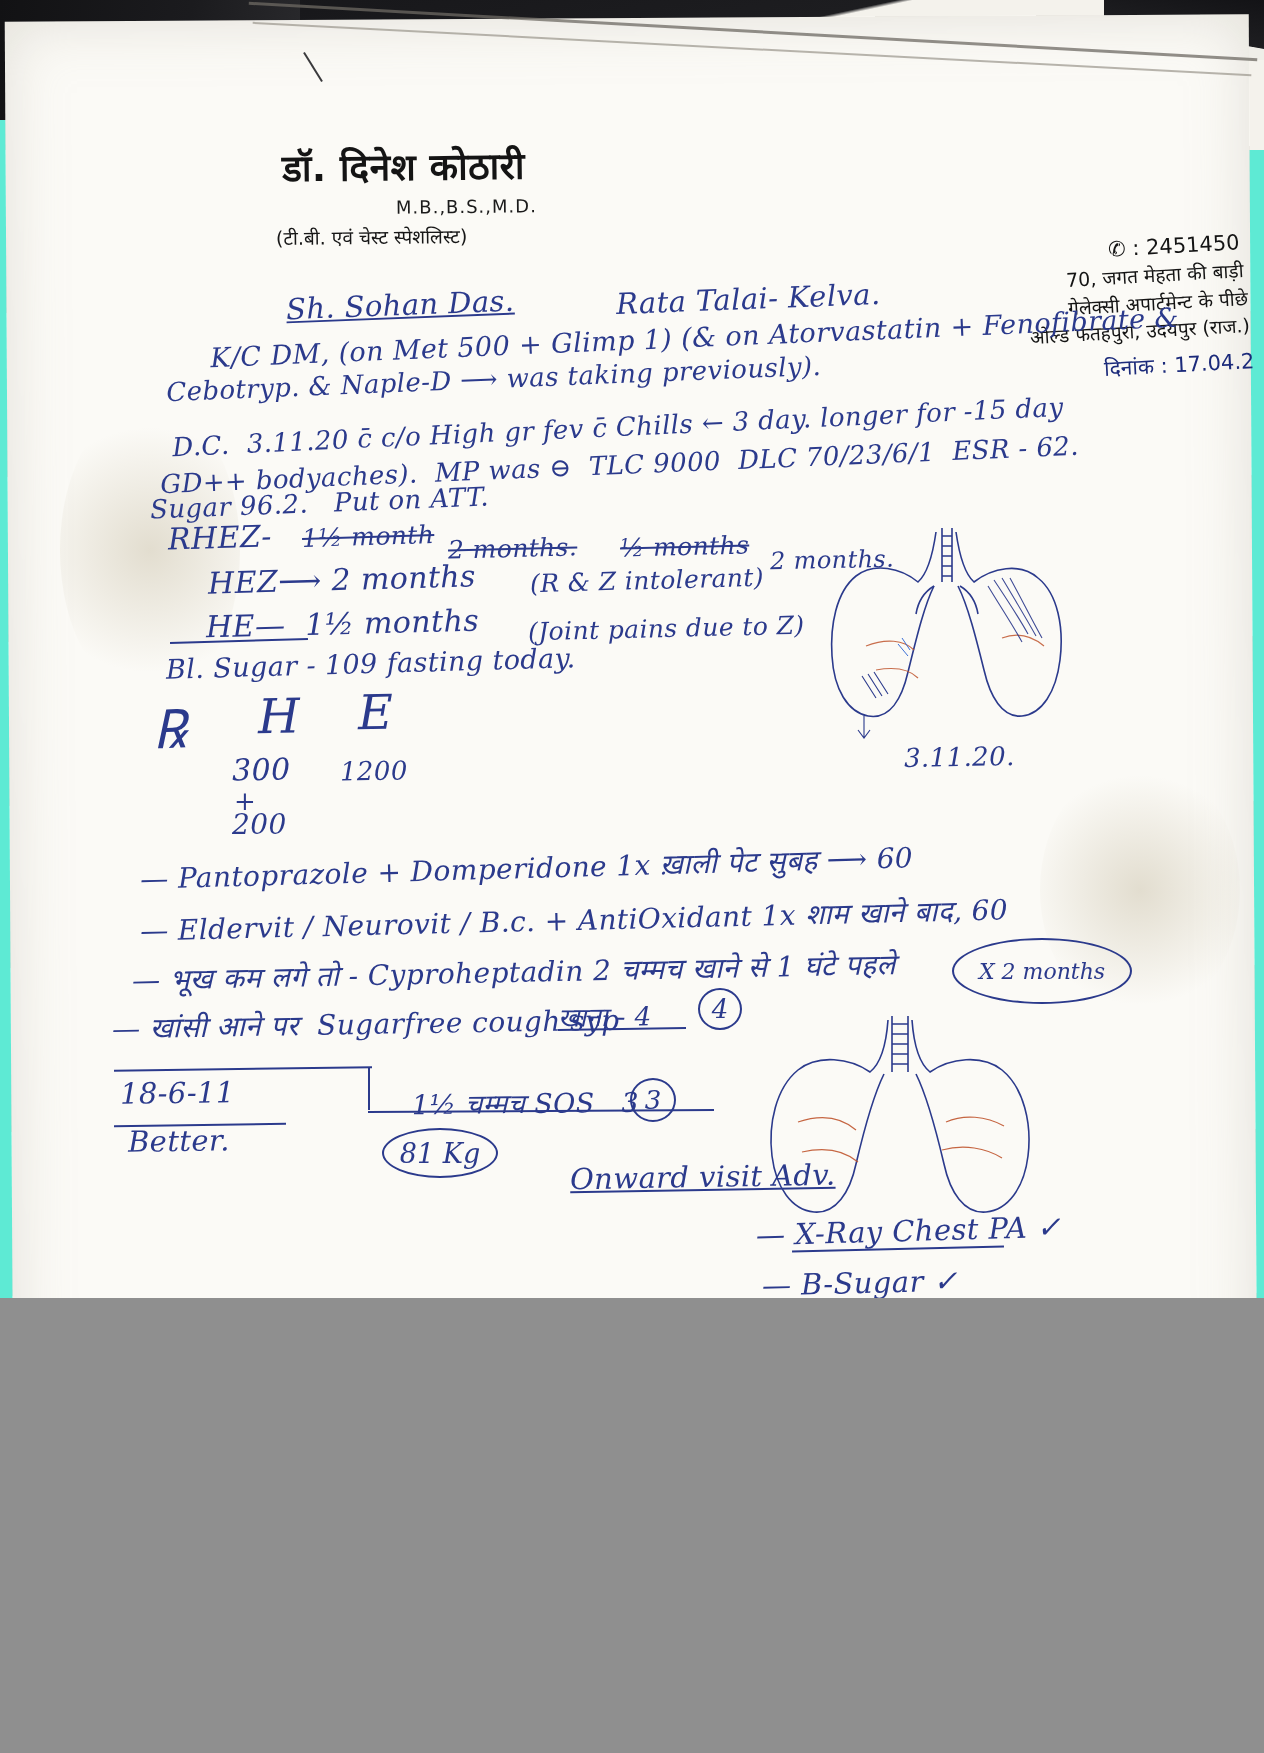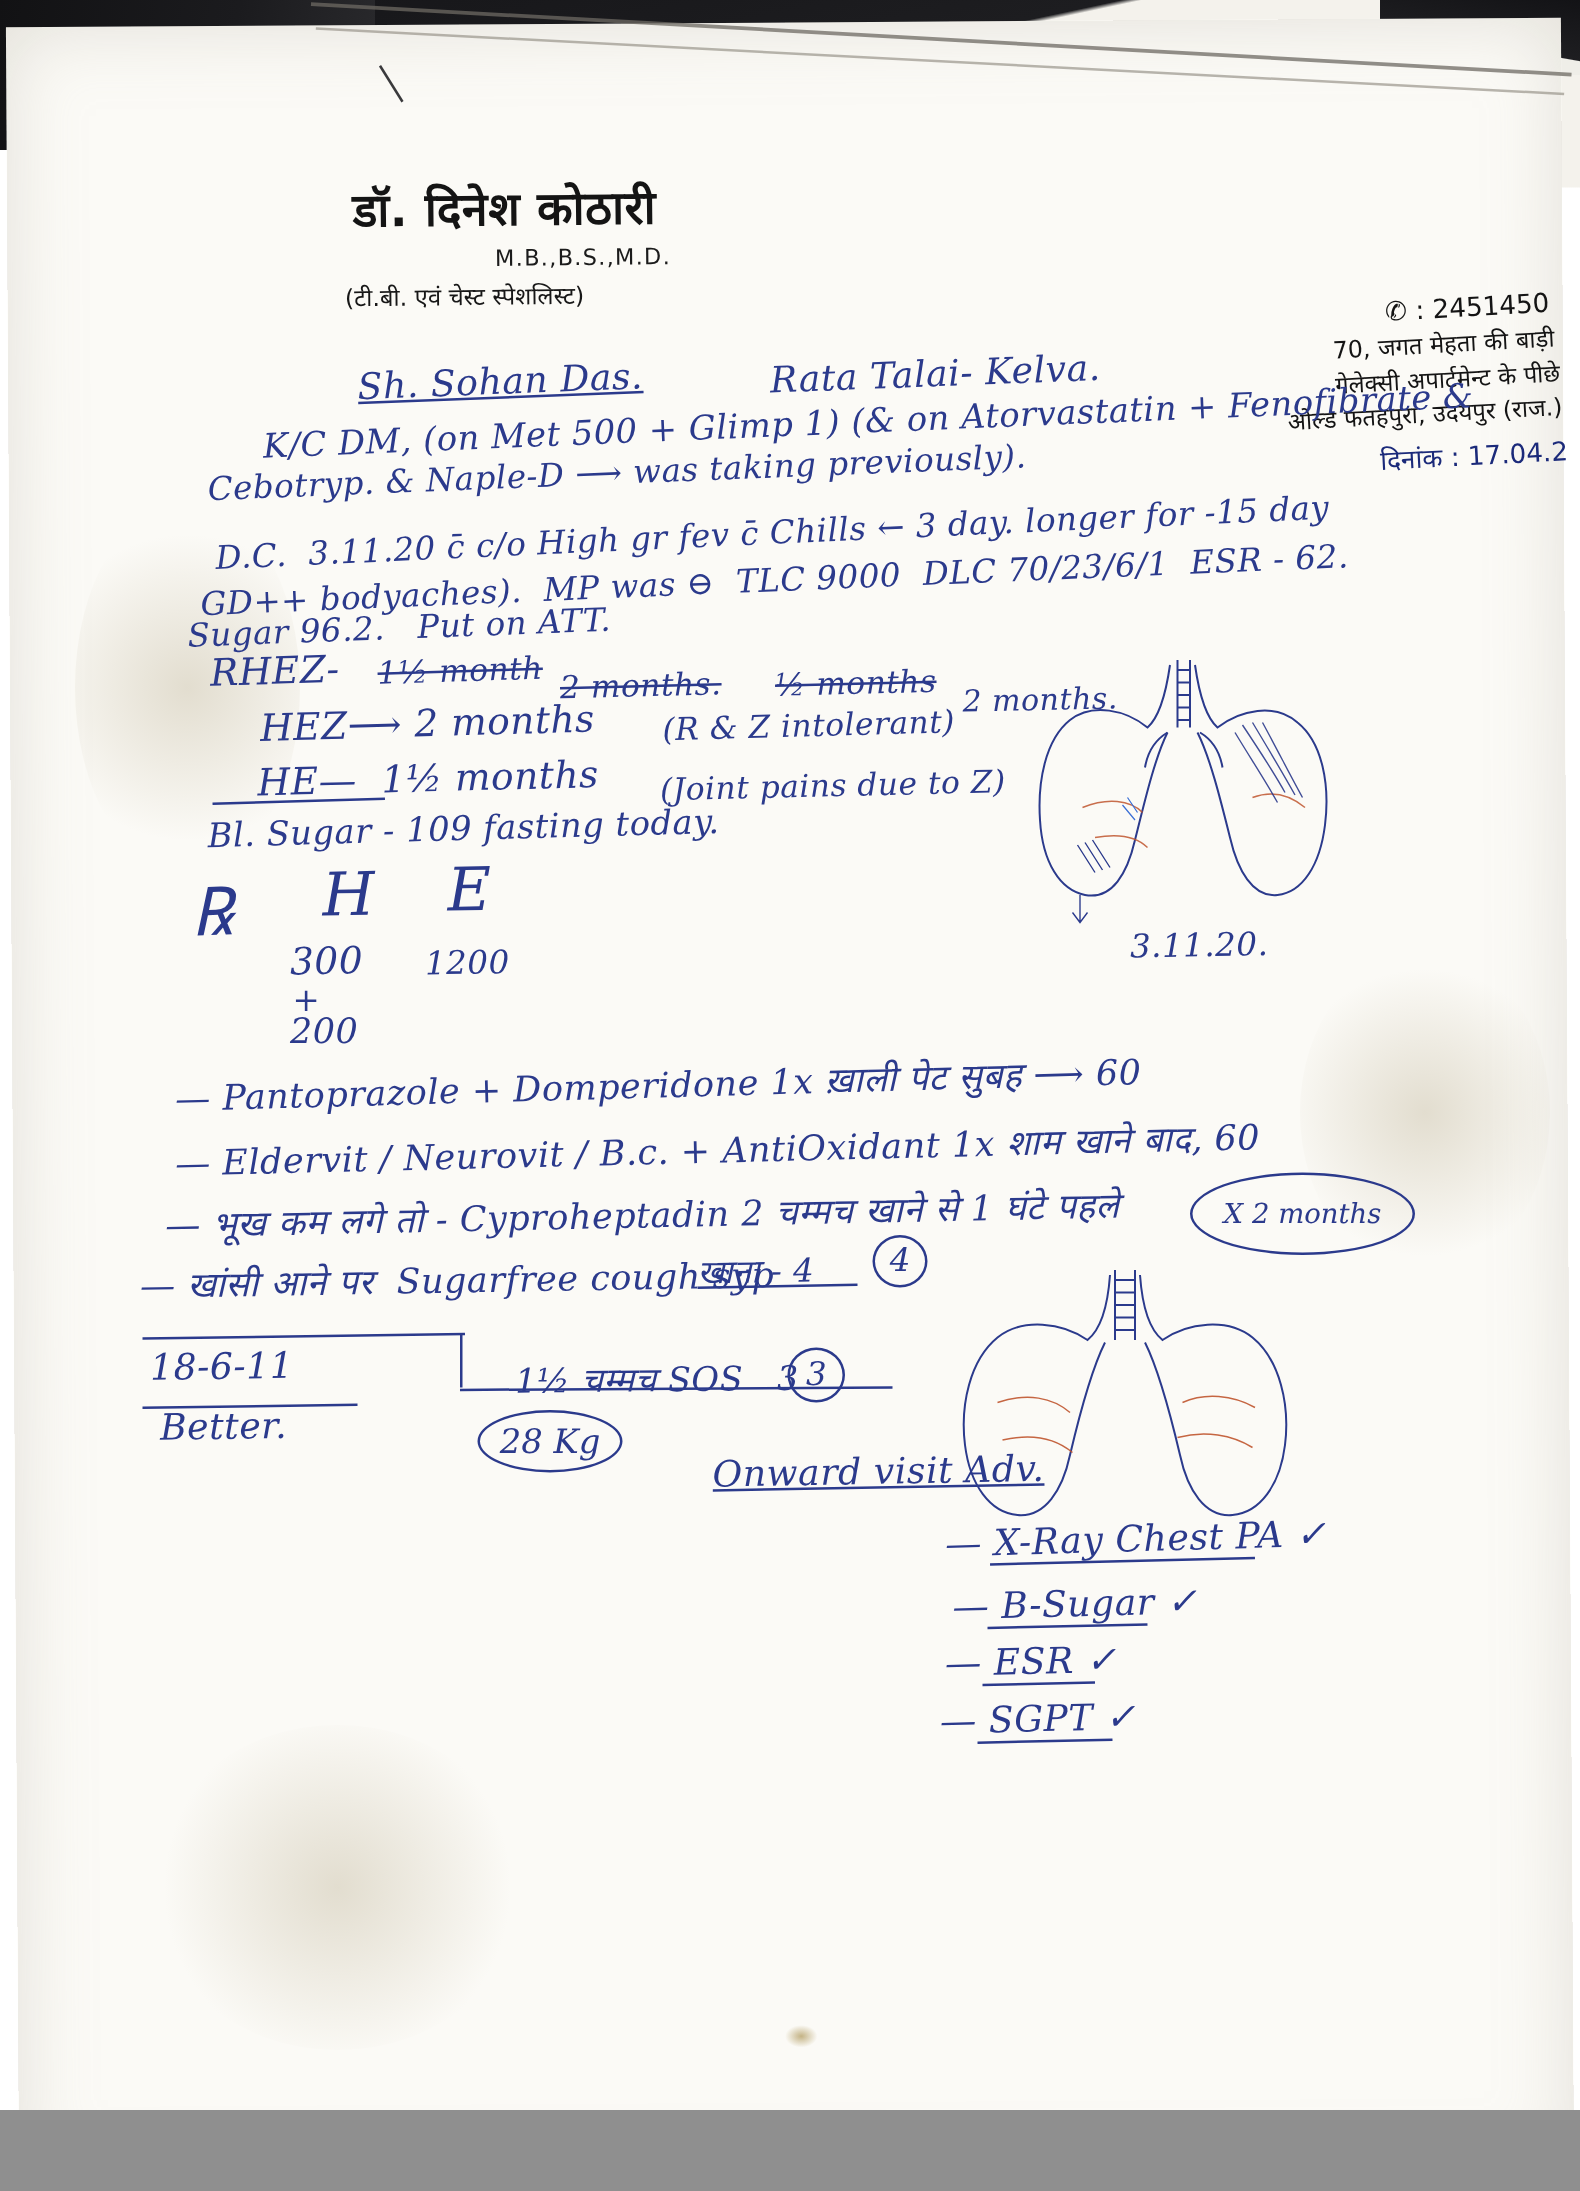--- a/index.html
+++ b/index.html
@@ -6,23 +6,23 @@
     margin: 0;
     padding: 0;
     background: #8f8f8f;
   }
   body {
     font-family: "DejaVu Sans", sans-serif;
   }
   #page {
     position: relative;
     width: 1264px;
-    height: 1688px;
+    height: 1298px;
     overflow: hidden;
-    background: #ffffff;
+    background: #5eead4;
   }
   
   #paper {
     position: absolute;
     left: 10px;
     top: 18px;
     width: 1244px;
     height: 1730px;
     background: #fbfaf6;
     box-shadow: inset 0 0 60px rgba(180,175,160,0.35);
@@ -262,21 +262,21 @@
   <div class="circled" style="left:630px; top:1078px; width:42px; height:40px; font-size:26px;">3</div>
 
   <div class="boxline" style="left:114px; top:1068px; width:258px; transform:rotate(-0.8deg);"></div>
   <div class="vline" style="left:368px; top:1068px; height:42px;"></div>
   <div class="boxline" style="left:368px; top:1110px; width:346px; transform:rotate(-0.3deg);"></div>
   <div class="boxline" style="left:114px; top:1124px; width:172px; transform:rotate(-0.8deg);"></div>
 
   <div class="hw" style="left:120px; top:1076px; font-size:29px; transform:rotate(-0.8deg);">18-6-11</div>
   <div class="hw" style="left:128px; top:1124px; font-size:29px; transform:rotate(-0.8deg);">Better.</div>
 
-  <div class="circled" style="left:382px; top:1128px; width:112px; height:46px; font-size:27px;">28 Kg</div>
+  <div class="circled" style="left:382px; top:1128px; width:112px; height:46px; font-size:27px;">81 Kg</div>
 
   <div class="hw u" style="left:570px; top:1160px; font-size:29px; transform:rotate(-1deg);">Onward visit Adv.</div>
 
   <div class="circled" style="left:952px; top:938px; width:176px; height:62px; font-size:22px;">X 2 months</div>
 
   <div class="hw" style="left:756px; top:1214px; font-size:29px; transform:rotate(-1.6deg);">— X-Ray Chest PA ✓</div>
   <div class="hw" style="left:762px; top:1266px; font-size:29px; transform:rotate(-1.4deg);">— B-Sugar ✓</div>
   <div class="hw" style="left:756px; top:1312px; font-size:29px; transform:rotate(-1.4deg);">— ESR ✓</div>
   <div class="hw" style="left:752px; top:1358px; font-size:29px; transform:rotate(-1.4deg);">— SGPT ✓</div>
   <div class="boxline" style="left:792px; top:1248px; width:212px; transform:rotate(-1.4deg);"></div>

